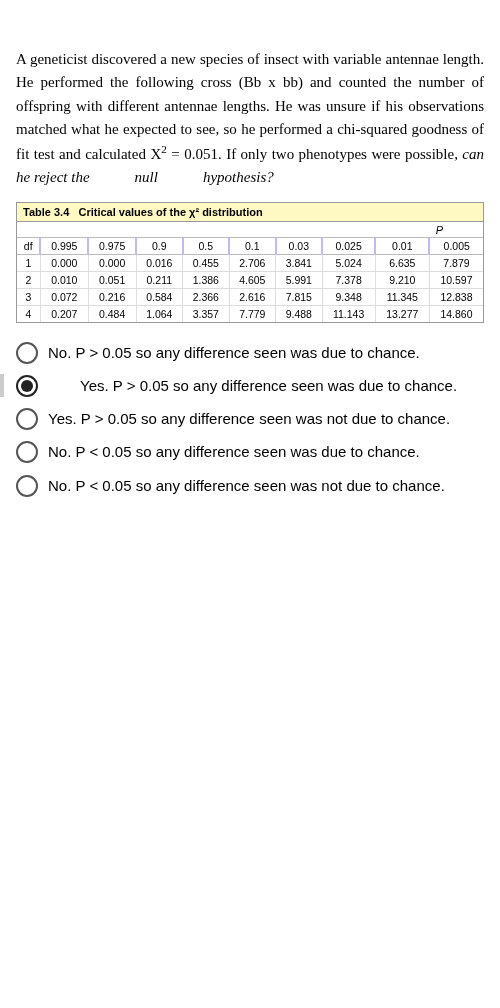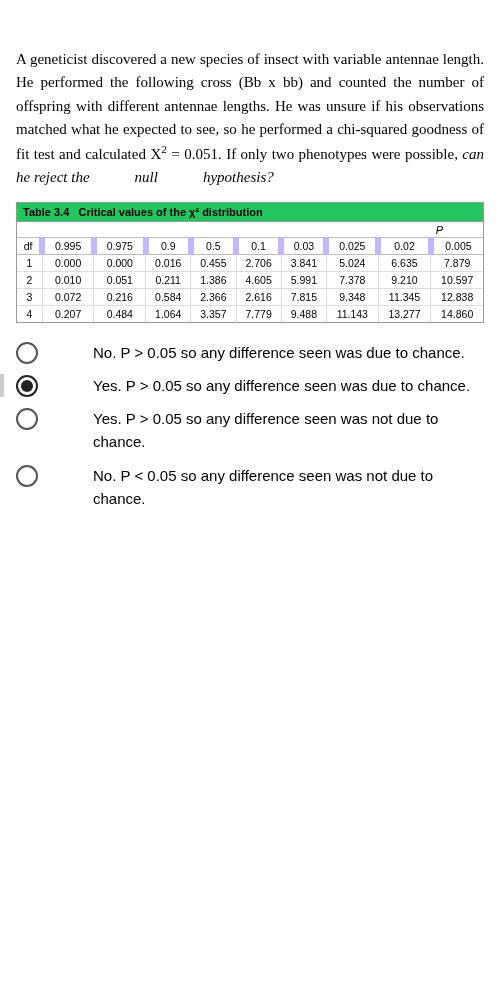--- a/index.html
+++ b/index.html
@@ -31,39 +31,39 @@
 
     
     .table-container {
       margin: 12px 0 18px 0;
       border: 1px solid #999;
       font-size: 11px;
       font-family: Arial, sans-serif;
     }
 
     .table-title-row {
-      background: #22c55e;
+      background: #fef9c3;
       border-bottom: 1px solid #999;
       padding: 3px 6px;
       font-weight: bold;
       font-size: 11px;
     }
 
     .table-title-row .table-number {
       font-weight: bold;
     }
 
     table {
       width: 100%;
       border-collapse: collapse;
     }
 
     table thead tr th {
       border-bottom: 1px solid #bbb;
-      border-right: 6px solid #c4b5fd;
+      border-right: 2px solid #c4b5fd;
       padding: 2px 4px;
       text-align: center;
       font-weight: normal;
       font-size: 10.5px;
     }
 
     table thead tr th:last-child {
       border-right: none;
     }
 
@@ -131,25 +131,25 @@
       height: 12px;
       border-radius: 50%;
       background: #222;
     }
 
     .option-text {
       font-family: Arial, sans-serif;
       font-size: 15px;
       line-height: 1.55;
       flex: 1;
-      margin-left: 45px;
     }
 
     .left-accent {
       position: relative;
+      gap: 32px;
     }
 
     .left-accent::before {
       content: '';
       position: absolute;
       left: -16px;
       top: 0;
       width: 4px;
       height: 100%;
       background: #ccc;
@@ -180,21 +180,21 @@
       </tr>
       <tr>
         <th>df</th>
         <th>0.995</th>
         <th>0.975</th>
         <th>0.9</th>
         <th>0.5</th>
         <th>0.1</th>
         <th>0.03</th>
         <th>0.025</th>
-        <th>0.02</th>
+        <th>0.01</th>
         <th>0.005</th>
       </tr>
     </thead>
     <tbody id="table-body">
     <tr>
           <td>1</td>
           <td>0.000</td>
           <td>0.000</td>
           <td>0.016</td>
           <td>0.455</td>
@@ -255,15 +255,19 @@
         <div class="radio-inner"></div>
       </div>
       <span class="option-text">Yes. P &gt; 0.05 so any difference seen was due to chance.</span>
     </div>
     <div class="option-item">
       <div class="radio-circle"></div>
       <span class="option-text">Yes. P &gt; 0.05 so any difference seen was not due to chance.</span>
     </div>
     <div class="option-item">
       <div class="radio-circle"></div>
+      <span class="option-text">No. P &lt; 0.05 so any difference seen was due to chance.</span>
+    </div>
+    <div class="option-item">
+      <div class="radio-circle"></div>
       <span class="option-text">No. P &lt; 0.05 so any difference seen was not due to chance.</span>
     </div>
   </div>
 
 </body></html>

